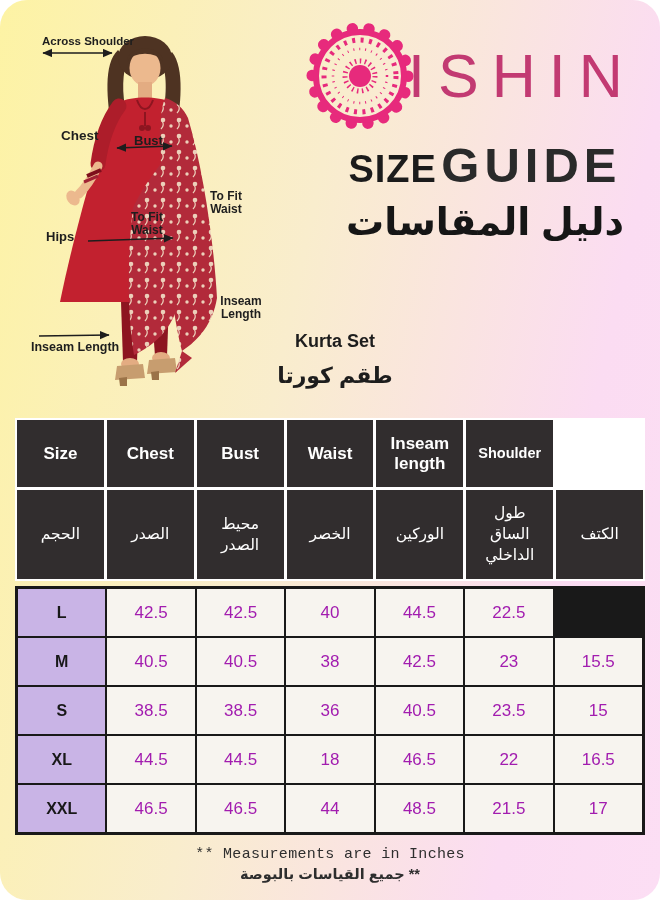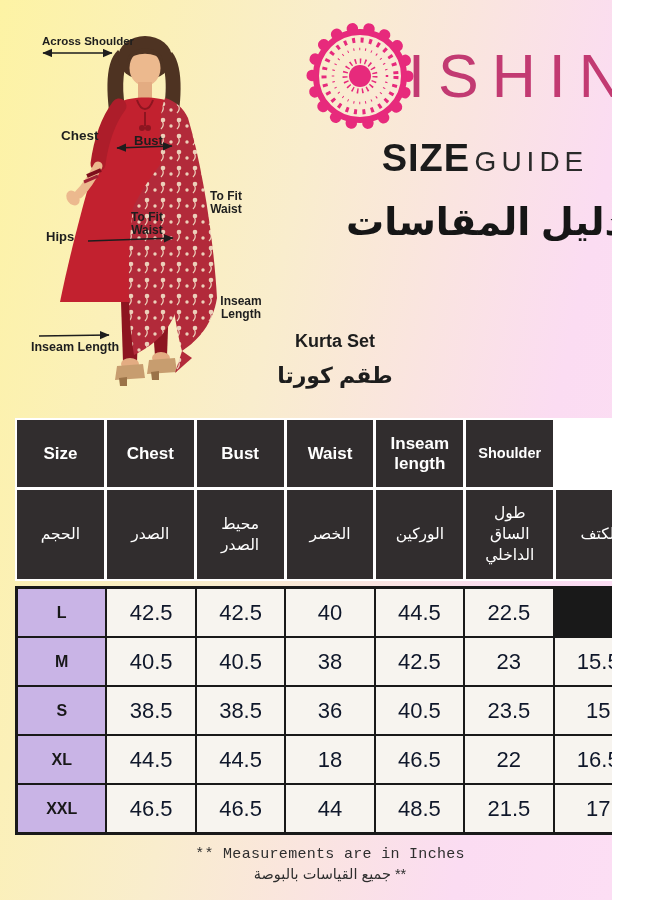--- a/index.html
+++ b/index.html
@@ -1,58 +1,59 @@
 <!DOCTYPE html>
 <html><head>
 <meta charset="utf-8">
 <style>
   * { margin:0; padding:0; box-sizing:border-box; }
   body { font-family:"Liberation Sans","DejaVu Sans",sans-serif; }
   .poster {
-    position:relative; width:612px; height:900px; overflow:hidden;
+    position:relative; width:660px; height:900px; overflow:hidden;
     background:linear-gradient(102deg,#fdf3a4 0%,#f9edcd 42%,#fbdcf2 80%,#fcdef4 100%);
+    border-radius:27px;
   }
   
   .model-area { position:absolute; left:15px; top:20px; width:250px; height:375px; }
   .model-area svg.figure { position:absolute; left:0; top:0; }
   .anno { position:absolute; font-weight:700; color:#1e1e1e; line-height:1.12; white-space:nowrap; }
   .anno.wrap { white-space:normal; text-align:center; }
   
   .mandala { position:absolute; left:304px; top:20px; }
   .wordmark { position:absolute; left:408px; top:46px; font-size:61px; line-height:1;
               letter-spacing:13px; font-weight:300; color:#c23a72; }
   .size-guide { position:absolute; left:330px; top:137px; width:310px; text-align:center; color:#1b1b1b; }
   .size-guide .w1 { font-weight:800; font-size:38px; letter-spacing:1px; }
-  .size-guide .w2 { font-weight:400; font-size:28px; letter-spacing:5px; color:#2a2a2a; }
+  .size-guide .w2 { font-weight:700; font-size:49px; letter-spacing:5px; color:#2a2a2a; }
   .guide-ar { position:absolute; left:330px; top:200px; width:310px; text-align:center;
               direction:rtl; font-size:38px; font-weight:700; color:#161616; }
   
   .product-en { position:absolute; left:245px; top:331px; width:180px; text-align:center;
                 font-size:18px; font-weight:800; color:#1d1d1d; }
   .product-ar { position:absolute; left:245px; top:363px; width:180px; text-align:center;
                 direction:rtl; font-size:22px; font-weight:600; color:#1d1d1d; }
   
   .size-table { position:absolute; left:15px; top:418px; width:630px; }
   .thead { background:#ffffff; padding:2px; display:grid; grid-template-rows:67px 89px; gap:3px; }
   .hrow { display:grid; grid-template-columns:repeat(7,1fr); gap:3px; }
   .hcell, .acell { background:#312d2e; color:#fff; display:flex; align-items:center;
                    justify-content:center; text-align:center; }
   .hcell { font-weight:700; font-size:17px; line-height:1.15; padding:0 6px; }
   .hcell.small { font-size:14.5px; }
   .acell { font-weight:400; font-size:15.5px; line-height:1.35; direction:rtl; padding:0 12px; }
   .tbody { margin-top:5px; background:#191919; border:3px solid #191919; display:grid;
            grid-template-rows:repeat(5,47px); gap:2px; }
   .drow { display:grid; grid-template-columns:repeat(7,1fr); gap:2px; }
   .dcell { background:#f7f4ef; display:flex; align-items:center; justify-content:center;
-           font-size:22px; color:#0f172a; }
+           font-size:17px; color:#a21caf; }
   .scell { background:#c9b4e6; font-weight:700; font-size:16px; color:#181818; }
   
   .foot { position:absolute; left:0; top:846px; width:660px; text-align:center; color:#2e2e2e; }
   .foot-en { font-size:15px; letter-spacing:.3px;font-family:Liberation Mono, monospace; }
-  .foot-ar { direction:rtl; font-size:14.5px; margin-top:3px; }
+  .foot-ar { direction:rtl; font-size:14.5px; margin-top:3px;font-weight:bold; }
 </style>
 </head>
 <body>
 
 <div class="poster">
 
   <div class="model-area">
     <svg class="figure" width="250" height="375" viewBox="0 0 250 375">
       <defs>
         <pattern id="pat" patternUnits="userSpaceOnUse" width="16" height="16">

